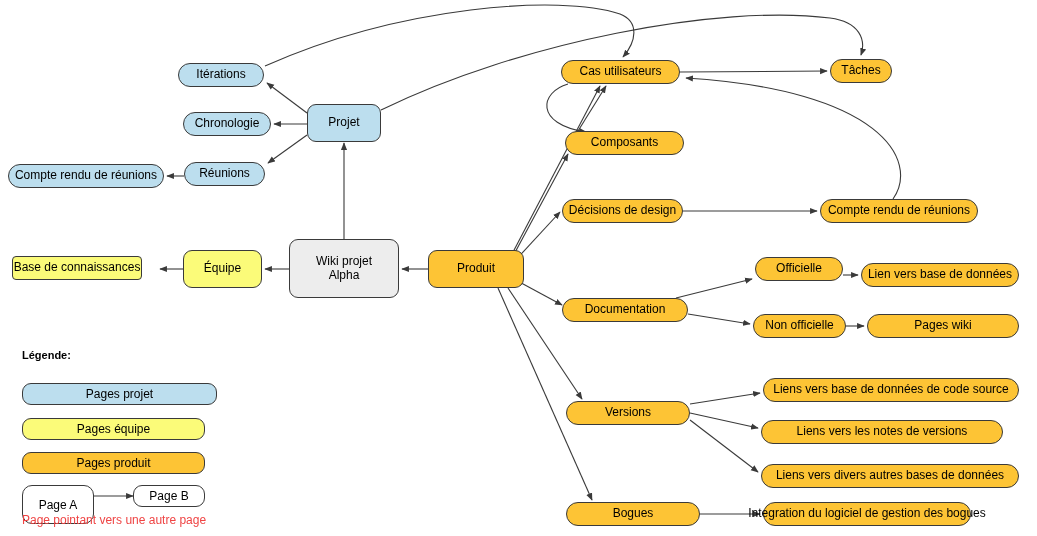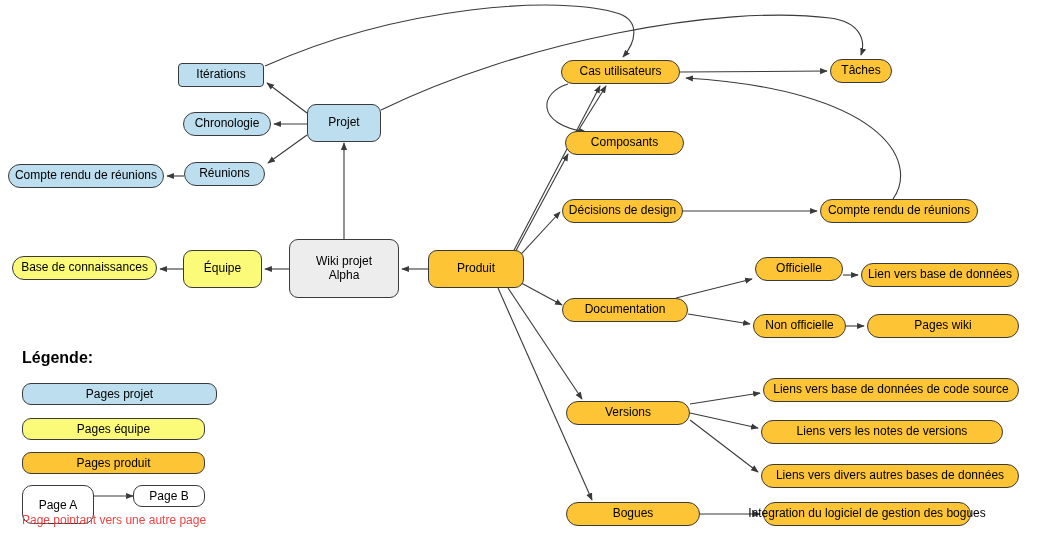--- a/index.html
+++ b/index.html
@@ -18,21 +18,21 @@
     white-space:pre;
   }
   .pill{border-radius:11px;}
   .rect{border-radius:9px;}
   .c-blue{background:#bcdeee;}
   .c-yellow{background:#fbfb79;}
   .c-orange{background:#fdc435;}
   .c-gray{background:#ededed;}
   .c-white{background:#ffffff;}
   .legend-title{
-    position:absolute;font-size:16px;font-weight:bold;color:#000;
+    position:absolute;font-size:11px;font-weight:bold;color:#000;
   }
   .legend-caption{
     position:absolute;font-size:12px;color:#ef4444;
   }
   .legend-pill{
     position:absolute;box-sizing:border-box;
     display:flex;align-items:center;justify-content:center;
     border:1px solid #3a3a3a;border-radius:9px;
     font-size:12px;color:#000;
   }
@@ -85,26 +85,26 @@
     <path d="M 690 420 L 758 472"></path>
     <path d="M 700 514 L 760 514"></path>
   </g>
 
   <g stroke="#3a3a3a" stroke-width="1.1" fill="none" marker-end="url(#arrow)">
     <path d="M 94 496 L 133 496"></path>
   </g>
 </svg>
 
 <div id="nodes-layer">
-    <div class="node pill c-blue" style="left: 178px; top: 63px; width: 86px; height: 24px; border-radius: 4px;">Itérations</div>
+    <div class="node pill c-blue" style="left: 178px; top: 63px; width: 86px; height: 24px; border-radius: 12px;">Itérations</div>
     <div class="node pill c-blue" style="left: 183px; top: 112px; width: 88px; height: 24px; border-radius: 12px;">Chronologie</div>
     <div class="node rect c-blue" style="left: 307px; top: 104px; width: 74px; height: 38px;">Projet</div>
     <div class="node pill c-blue" style="left: 184px; top: 162px; width: 81px; height: 24px; border-radius: 12px;">Réunions</div>
     <div class="node pill c-blue" style="left: 8px; top: 164px; width: 156px; height: 24px; border-radius: 12px;">Compte rendu de réunions</div>
-    <div class="node pill c-yellow" style="left: 12px; top: 256px; width: 145px; height: 24px; border-radius: 12px;">Base de connaissances</div>
+    <div class="node pill c-yellow" style="left: 12px; top: 256px; width: 130px; height: 24px; border-radius: 4px;">Base de connaissances</div>
     <div class="node rect c-yellow" style="left: 183px; top: 250px; width: 79px; height: 38px;">Équipe</div>
     <div class="node rect c-gray" style="left: 289px; top: 239px; width: 110px; height: 59px;">Wiki projet
 Alpha</div>
     <div class="node rect c-orange" style="left: 428px; top: 250px; width: 96px; height: 38px;">Produit</div>
     <div class="node pill c-orange" style="left: 561px; top: 60px; width: 119px; height: 24px; border-radius: 12px;">Cas utilisateurs</div>
     <div class="node pill c-orange" style="left: 830px; top: 59px; width: 62px; height: 24px; border-radius: 12px;">Tâches</div>
     <div class="node pill c-orange" style="left: 565px; top: 131px; width: 119px; height: 24px; border-radius: 12px;">Composants</div>
     <div class="node pill c-orange" style="left: 562px; top: 199px; width: 121px; height: 24px; border-radius: 12px;">Décisions de design</div>
     <div class="node pill c-orange" style="left: 820px; top: 199px; width: 158px; height: 24px; border-radius: 12px;">Compte rendu de réunions</div>
     <div class="node pill c-orange" style="left: 562px; top: 298px; width: 126px; height: 24px; border-radius: 12px;">Documentation</div>

